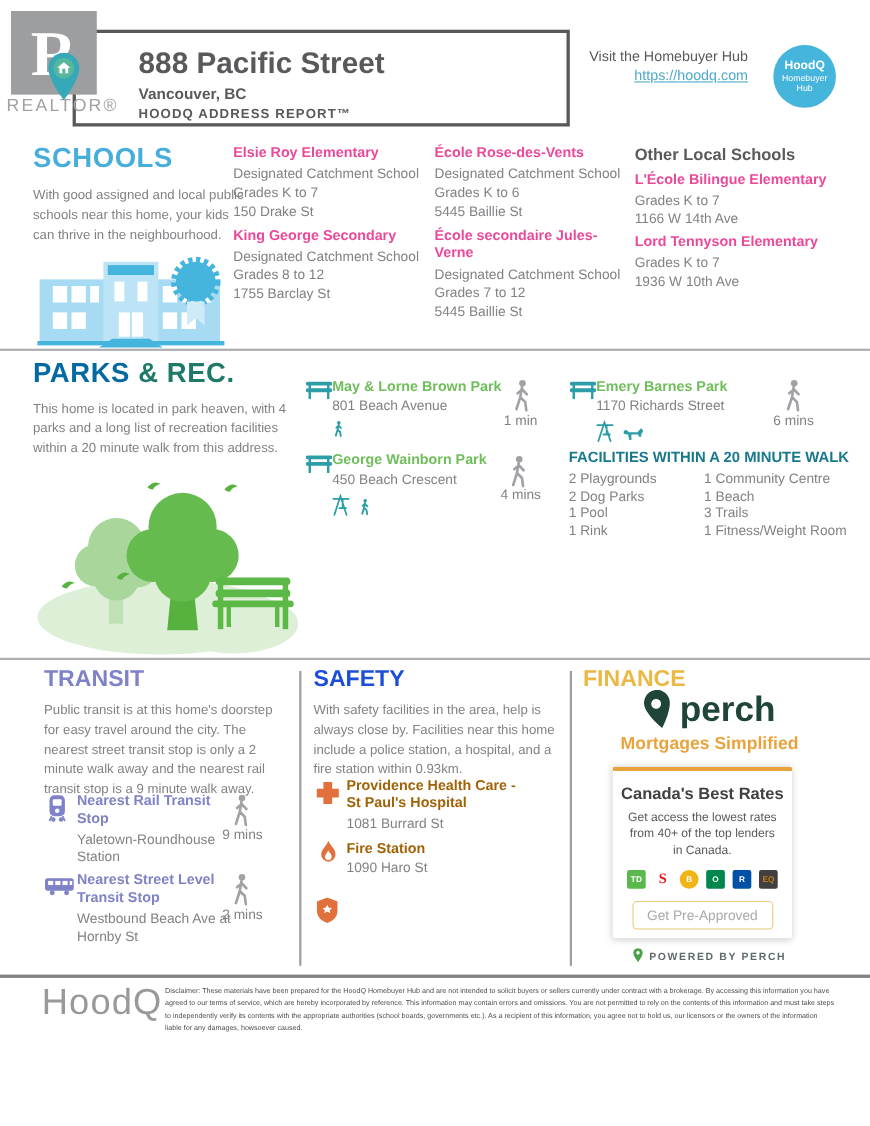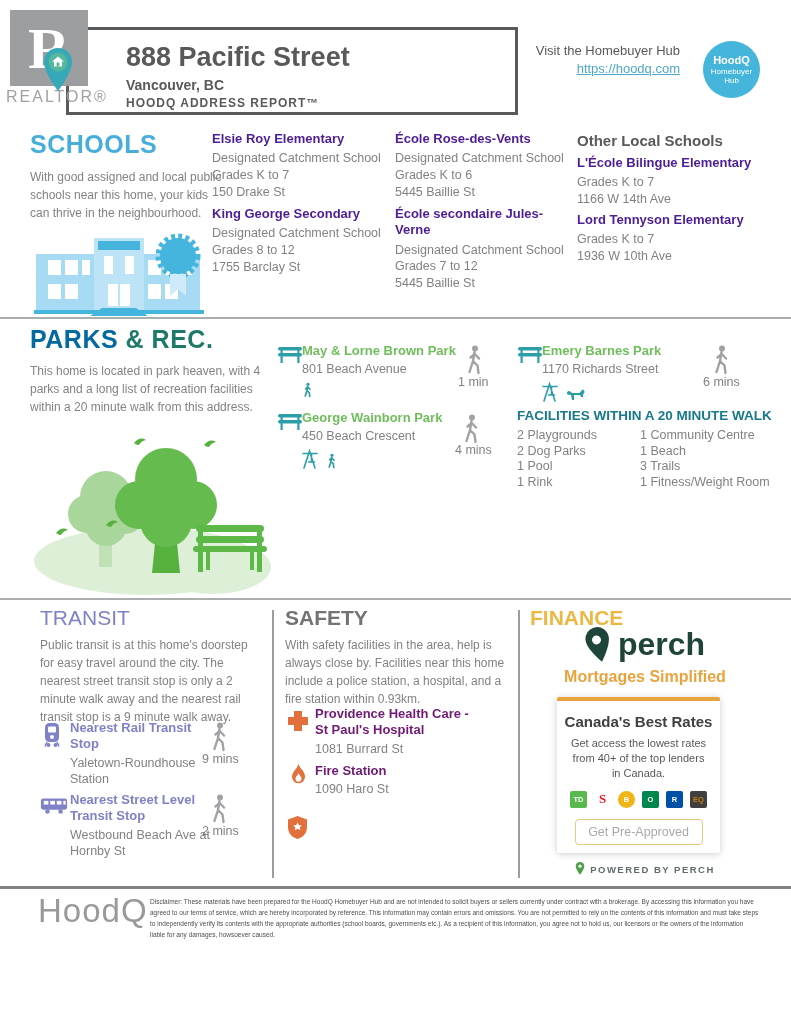--- a/index.html
+++ b/index.html
@@ -30,43 +30,43 @@
 
   
   .sec-heading { font-size:25px; font-weight:bold; letter-spacing:0.5px; }
   .intro { font-size:12px; color:#808285; line-height:1.5; }
   .item-name { font-size:13px; font-weight:bold; line-height:1.25; }
   .item-line { font-size:12.5px; color:#808285; line-height:1.35; }
 
   
   .schools-heading { left:30px; top:130px; color:#47aedc; }
   .schools-intro { left:30px; top:168px; width:196px; }
-  .school-entry .item-name { color:#4c1d95; margin-bottom:3px; }
+  .school-entry .item-name { color:#ec4899; margin-bottom:3px; }
   .other-heading { left:577px; top:132px; font-size:15px; font-weight:bold; color:#58595b; }
 
   .divider { left:0; width:791px; height:2px; background:#abadaf; }
   .divider-thick { left:0; width:791px; height:3px; background:#7f8183; }
 
   
   .parks-heading { left:30px; top:325px; }
   .parks-heading .g { color:#0369a1; } .parks-heading .t { color:#1e7a68; }
   .parks-intro { left:30px; top:362px; width:245px; }
   .park-entry .item-name { color:#6fbe5b; margin-bottom:2px; }
   .walk-time { font-size:12.5px; color:#808285; }
   .facil-heading { left:517px; top:408px; font-size:13.5px; font-weight:bold; color:#17798b; }
   .facil-list { font-size:12.5px; color:#808285; line-height:15.5px; }
 
   
   .vline { top:610px; width:2px; height:268px; background:#9b9da0; }
-  .transit-heading { left:40px; top:606px; font-size:21px; color:#7f82c6; font-weight:normal;text-align:right; }
+  .transit-heading { left:40px; top:606px; font-size:21px; color:#7f82c6; font-weight:bold;text-align:right; }
   .transit-intro { left:40px; top:636px; width:220px; }
   .transit-entry .item-name { color:#7f82c6; }
-  .safety-heading { left:285px; top:606px; font-size:21px; color:#737373; font-weight:bold; }
+  .safety-heading { left:285px; top:606px; font-size:21px; color:#1d4ed8; font-weight:bold; }
   .safety-intro { left:285px; top:636px; width:222px; }
-  .safety-entry .item-name { color:#701a75; }
+  .safety-entry .item-name { color:#a16207; }
 
   .finance-heading { left:530px; top:606px; font-size:21px; color:#ebb844; font-weight:bold; }
   .perch-brand { left:530px; top:626px; width:230px; text-align:center; }
   .perch-brand .word { font-size:32px; font-weight:bold; color:#1f4439; vertical-align:middle; margin-left:6px; }
   .perch-tagline { left:530px; top:668px; width:230px; text-align:center; font-size:16px; font-weight:bold; color:#e8a33d; }
   .rates-card { left:557px; top:697px; width:163px; height:156px; background:#fff; border-radius:2px;
     border-top:4px solid #e8a33d; box-shadow:0 1px 7px rgba(0,0,0,0.2); text-align:center; }
   .rates-title { margin-top:12px; font-size:15px; font-weight:bold; color:#404041; }
   .rates-text { margin:6px 12px 0; font-size:11px; color:#58595b; line-height:1.35; }
   .banks { display:flex; justify-content:center; gap:7px; margin-top:10px; }

